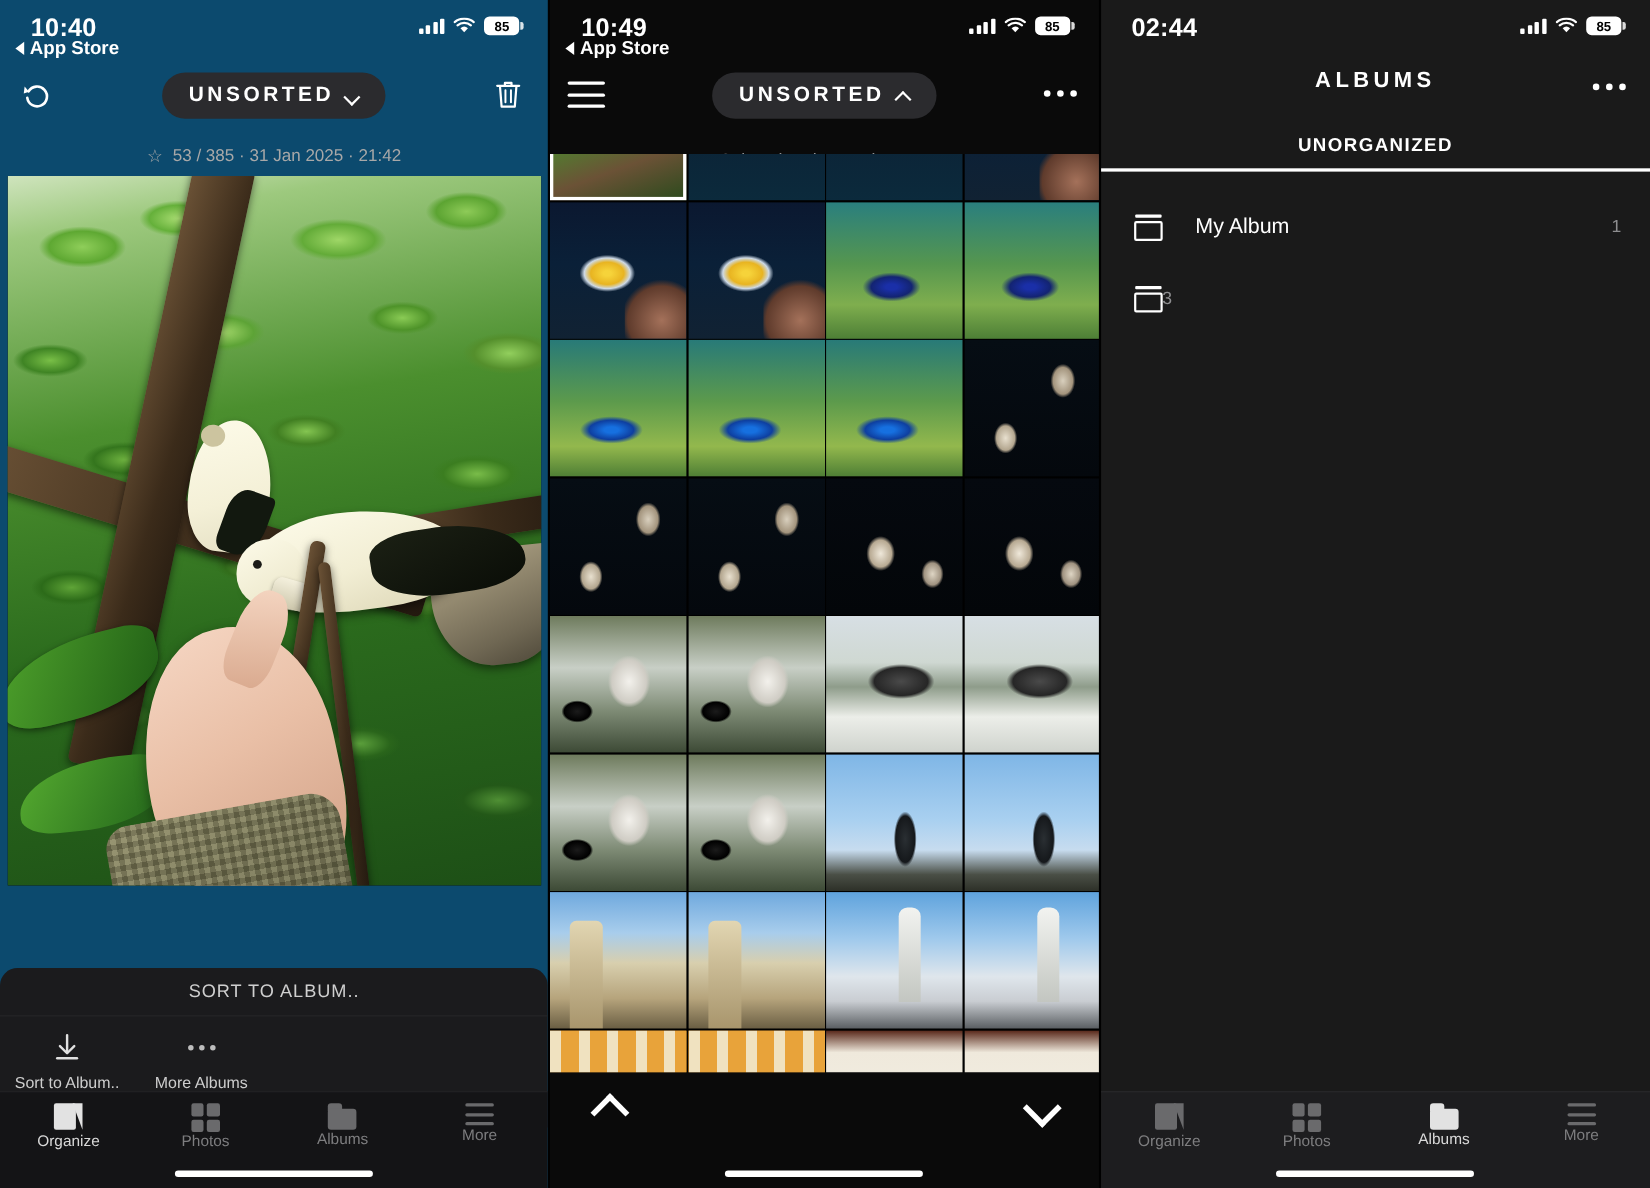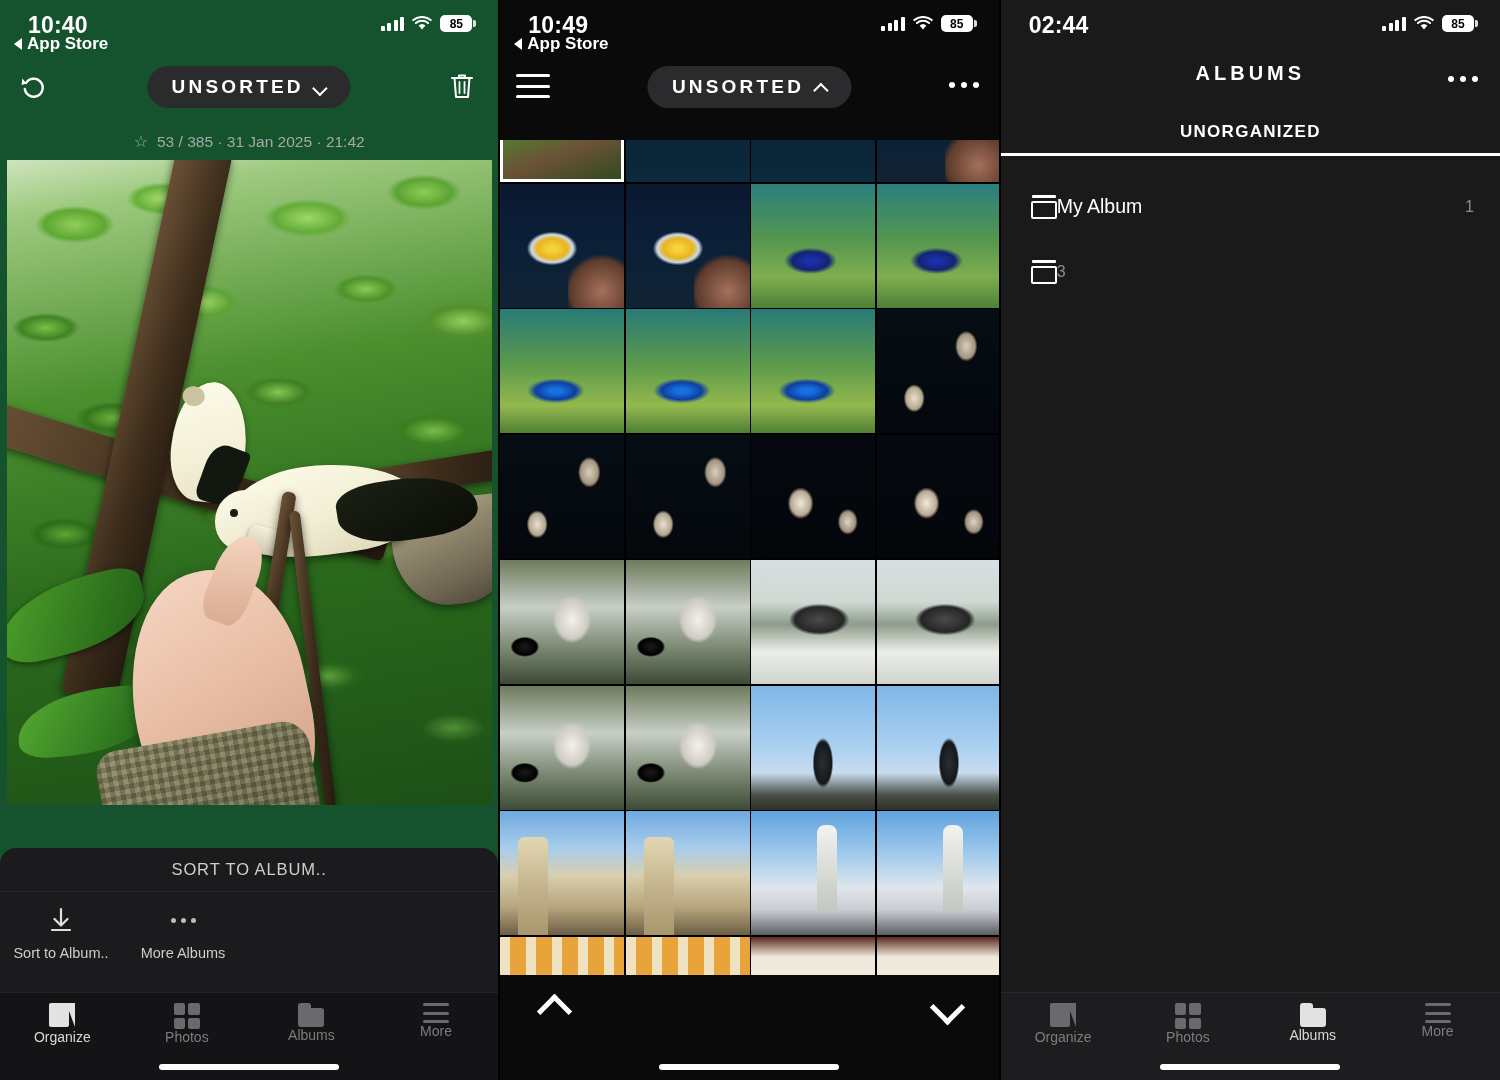--- a/index.html
+++ b/index.html
@@ -3,21 +3,21 @@
 <meta charset="utf-8">
 <style>
   * { margin:0; padding:0; box-sizing:border-box; }
   html,body {
     width:1500px; height:1080px; background:#000; overflow:hidden;
     font-family:"Liberation Sans", sans-serif;
     -webkit-font-smoothing:antialiased;
   }
   .screens { display:flex; width:1500px; height:1080px; }
   .panel { position:relative; height:1080px; overflow:hidden; background:#0b0b0b; }
-  .p1 { width:499px; background:#14532d; }
+  .p1 { width:499px; background:#0c4a6e; }
   .divider { width:2px; height:1080px; background:#000; }
   .p2 { width:499px; background:#0a0a0a; }
   .p3 { width:500px; background:#1a1a1a; }
 
   
   .statusbar {
     position:relative; height:46px; width:100%;
     display:flex; align-items:flex-start; justify-content:space-between;
     padding:14px 26px 0 28px; color:#fff;
   }
@@ -173,21 +173,21 @@
   }
   .bowl {
     position:absolute; left:386px; top:338px; width:120px; height:106px;
     background:linear-gradient(160deg,#b6aa8b,#6f6753 70%,#4a4436);
     border-radius:10px 10px 44% 44%/10px 10px 60% 60%; transform:rotate(-6deg);
     box-shadow:0 3px 9px rgba(0,0,0,.5);
   }
 
   
   .sortpanel {
-    position:absolute; left:0; right:0; top:848px; height:145px;
+    position:absolute; left:0; right:0; top:880px; height:145px;
     background:#1b1b1d; border-radius:16px 16px 0 0;
   }
   .sort-title {
     height:44px; display:flex; align-items:center; justify-content:center;
     color:#cfcfcf; font-size:16.5px; letter-spacing:.9px; font-weight:normal;
     border-bottom:1px solid #262628;
   }
   .album-actions { display:flex; padding:14px 0 0 0; }
   .album-action {
     width:122px; display:flex; flex-direction:column; align-items:center; gap:11px; cursor:pointer;
@@ -319,21 +319,21 @@
     flex:1; display:flex; align-items:center; justify-content:center; color:#fff;
     font-size:17px; font-weight:bold; letter-spacing:1.3px; position:relative; cursor:pointer;
   }
   .tab2.sel::after {
     content:""; position:absolute; left:0; right:0; bottom:-1px; height:3px; background:#fff;
   }
   .alist { padding-top:18px; }
   .arow {
     height:65px; display:flex; align-items:center; padding:0 26px 0 30px; cursor:pointer;
   }
-  .arow .aname { color:#fff; font-size:19.5px; flex:1; }
+  .arow .aname { color:#fff; font-size:19.5px; margin-left:30px; flex:1; }
   .arow .acount { color:#8d8d8f; font-size:16px; }
   .ic-album-ol { width:26px; height:24px; position:relative; }
   .ic-album-ol .lid { position:absolute; left:1px; top:0; width:24px; height:3px; background:#fff; border-radius:1px; }
   .ic-album-ol .bx { position:absolute; left:0; top:6px; width:26px; height:18px; border:2.5px solid #fff; border-radius:2px; }
 </style>
 </head>
 <body>
 
 <div class="screens">
 

